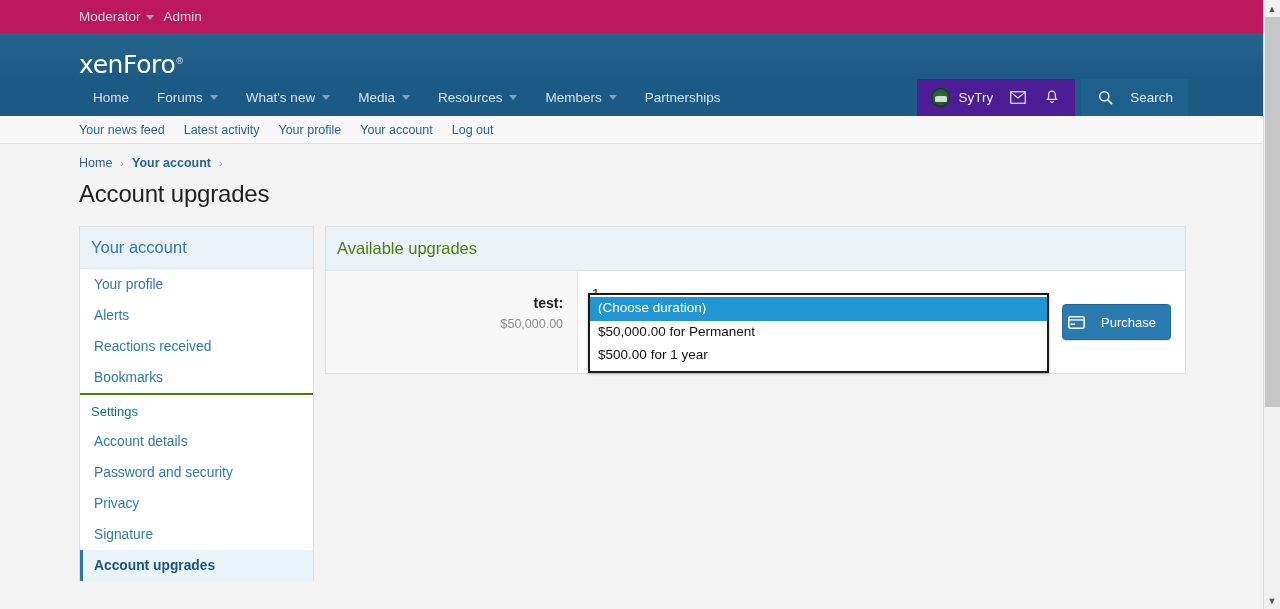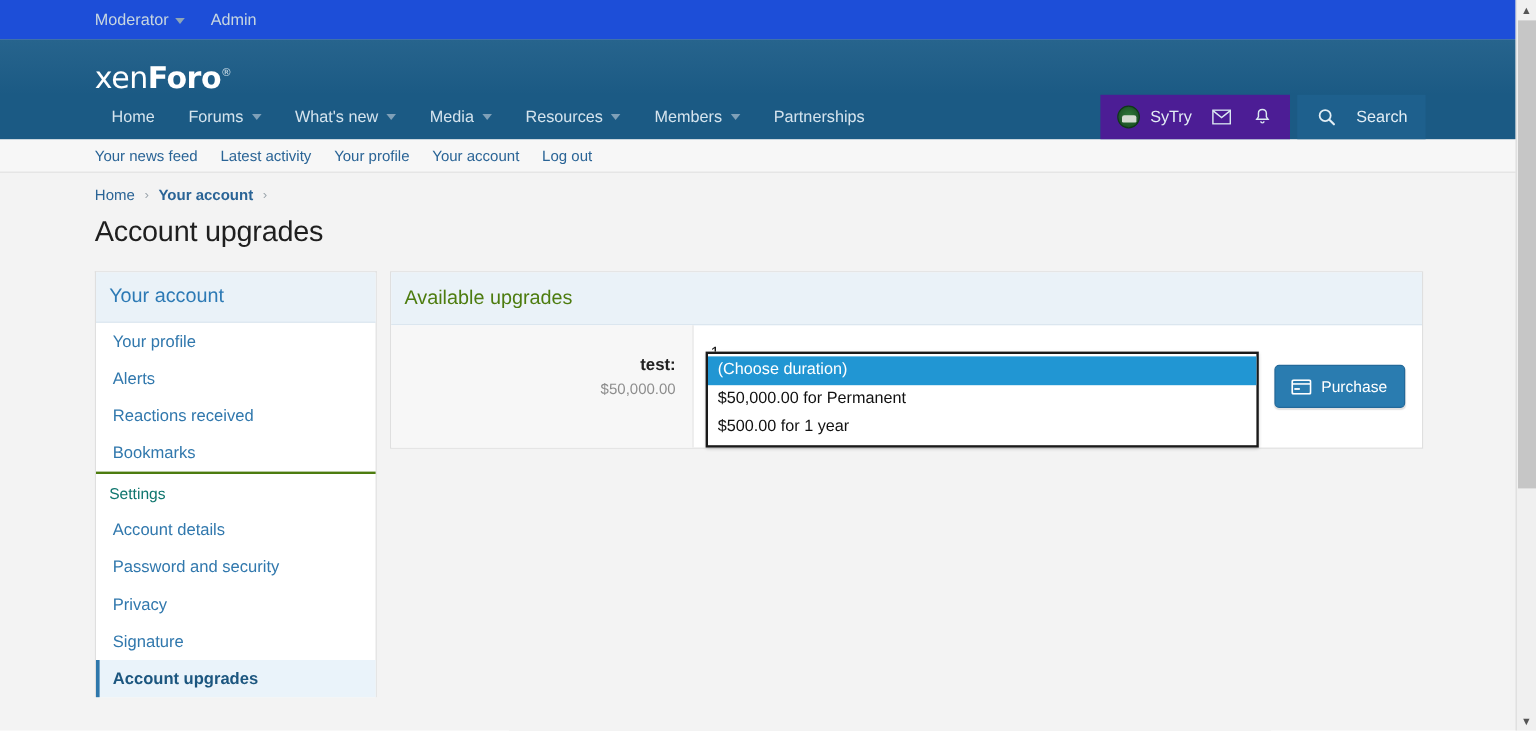--- a/index.html
+++ b/index.html
@@ -12,25 +12,25 @@
   .page {
     position: relative;
     width: 1280px; height: 609px;
     background: #f3f3f3;
     overflow: hidden;
   }
 
   
   .mod-bar {
     height: 33px;
-    background: #1d4ed8;
+    background: #be185d;
     display: flex;
     align-items: center;
     padding-left: 79px;
-    gap: 22px;
+    gap: 10px;
   }
   .mod-item {
     color: #c7d6e0;
     font-size: 13.5px;
     display: flex;
     align-items: center;
     gap: 5px;
     line-height: 1;
     white-space: nowrap;
   }
@@ -63,21 +63,21 @@
     align-items: center;
   }
   .logo-text {
     font-family: "DejaVu Sans", sans-serif;
     font-size: 25px;
     font-weight: 400;
     color: #ffffff;
     letter-spacing: -0.4px;
     position: relative;
   }
-  .logo-text .bold { font-weight: 700; }
+  .logo-text .bold { font-weight: 400; }
   .logo-reg {
     font-size: 9px;
     vertical-align: super;
     color: #cfe0ea;
   }
 
   .navbar {
     position: absolute;
     left: 0; right: 0; bottom: 0;
     height: 37px;
@@ -316,25 +316,25 @@
     background: #2196d3;
     color: #ffffff;
   }
   .opt.alt { background: #e4e4e4; }
 
   .purchase-btn {
     background: #2a7cb0;
     color: #ffffff;
     border: 1px solid #23699a;
     border-radius: 4px;
-    padding: 8px 14px 8px 12px;
+    padding: 8px 14px 8px 4px;
     font-size: 13px;
     display: inline-flex;
     align-items: center;
-    gap: 8px;
+    gap: 16px;
     white-space: nowrap;
     margin-top: 19px;
     margin-left: 3px;
     box-shadow: 0 1px 1px rgba(0,0,0,0.12);
   }
 
   
   .scrollbar {
     position: absolute;
     right: 0; top: 0;

